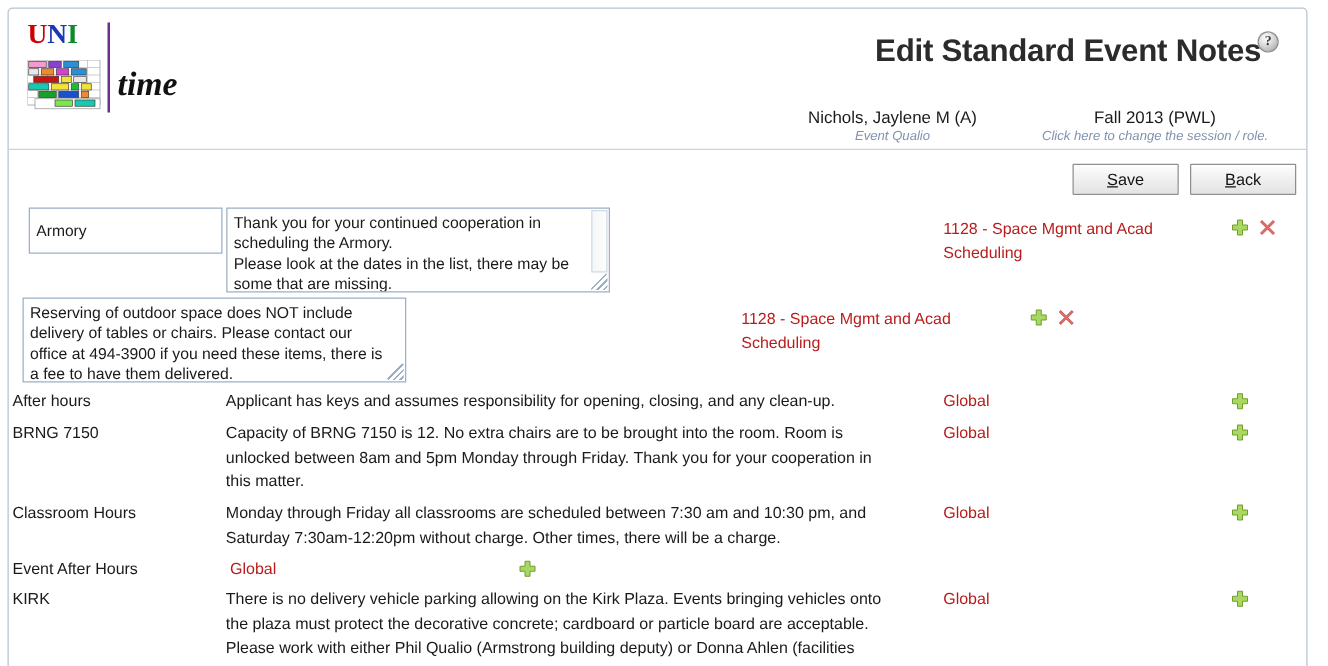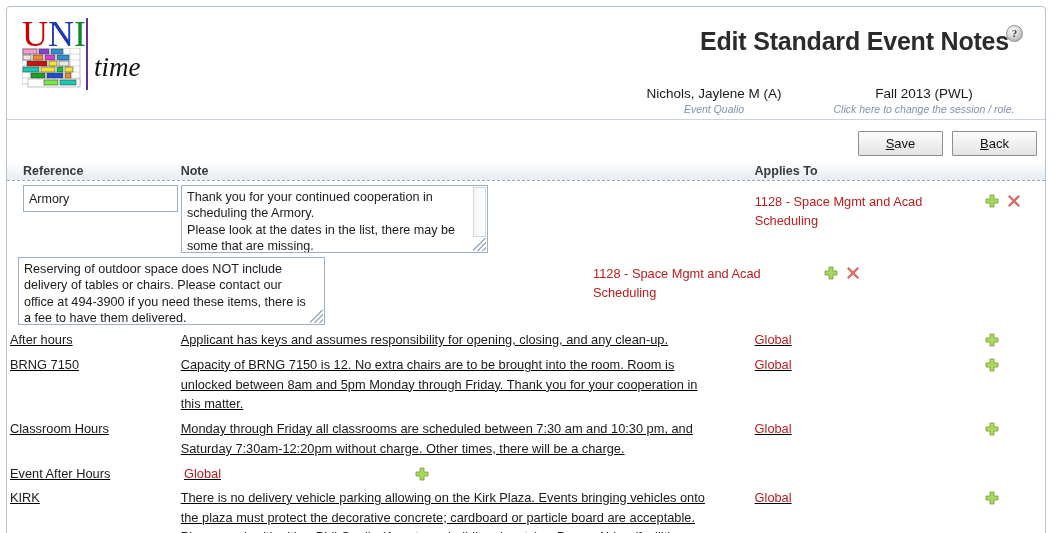--- a/index.html
+++ b/index.html
@@ -35,35 +35,35 @@
     position: relative;
     height: 113px;
   }
   .logo {
     position: absolute; left: 11px; top: 9px;
     width: 125px; height: 80px;
   }
   .logo-uni {
     position: absolute; left: 4px; top: 0px;
     font-family: "Liberation Serif", serif;
-    font-size: 36px; font-weight: 400;
+    font-size: 22px; font-weight: 700;
     letter-spacing: 0px; line-height: 1;
   }
   .logo-uni .l1 { color: #cc0000; }
   .logo-uni .l2 { color: #1b38b5; }
   .logo-uni .l3 { color: #0a8a2a; }
   .logo-bar {
     position: absolute; left: 68px; top: 2px;
     width: 2px; height: 72px;
     background: #6b2d8f;
   }
   .logo-time {
     position: absolute; left: 76px; top: 36px;
     font-family: "Liberation Serif", serif;
-    font-style: italic; font-weight: normal;
+    font-style: italic; font-weight: bold;
     font-size: 27px; color: #111;
   }
   .logo-grid { position: absolute; left: 4px; top: 32px; }
 
   .title {
     position: absolute;
     right: 36px; top: 20px;
     font-size: 25px; font-weight: bold;
     color: #2b2b2b;
     letter-spacing: -0.2px;
@@ -148,24 +148,24 @@
     color: #3a3a3a;
     padding-bottom: 2px;
   }
   .c-ref { width: 163px; padding-left: 16px; }
   .c-note { width: 572px; padding-left: 11px; }
   .c-app { width: 245px; padding-left: 14px; }
   .c-act { width: 60px; }
 
   .row { display: flex; align-items: flex-start; }
   .row.edit { height: 72px; padding-top: 4px; }
-  .row.stat { padding-top: 5px; text-decoration: underline; }
+  .row.stat { padding-top: 5px; }
 
   .refinput {
-    width: 155px; height: 27px;
+    width: 155px; height: 37px;
     border: 1px solid #9bb0c5;
     background: #fff;
     font-family: "Liberation Sans", sans-serif;
     font-size: 12.5px;
     color: #1a1a1a;
     padding: 0 5px;
     outline: none;
   }
   .ta-wrap { position: relative; width: 307px; height: 68px; }
   .ta {
@@ -292,26 +292,20 @@
           <span>ave</span>
         </div>
     <div class="btn">
           <u>B</u>
           <span>ack</span>
         </div>
   </div>
 
   <div class="table">
 
-    <div class="thead">
-      <div class="th c-ref">Reference</div>
-      <div class="th c-note">Note</div>
-      <div class="th c-app">Applies To</div>
-      <div class="th c-act"></div>
-    </div>
 
     <div class="row edit">
       <div class="c-ref">
         <input class="refinput" value="Armory" style="">
       </div>
       <div class="c-note">
         <div class="ta-wrap">
           <textarea class="ta" style="">Thank you for your continued cooperation in scheduling the Armory.
 Please look at the dates in the list, there may be some that are missing.</textarea>
           <div class="ta-scroll"></div>

